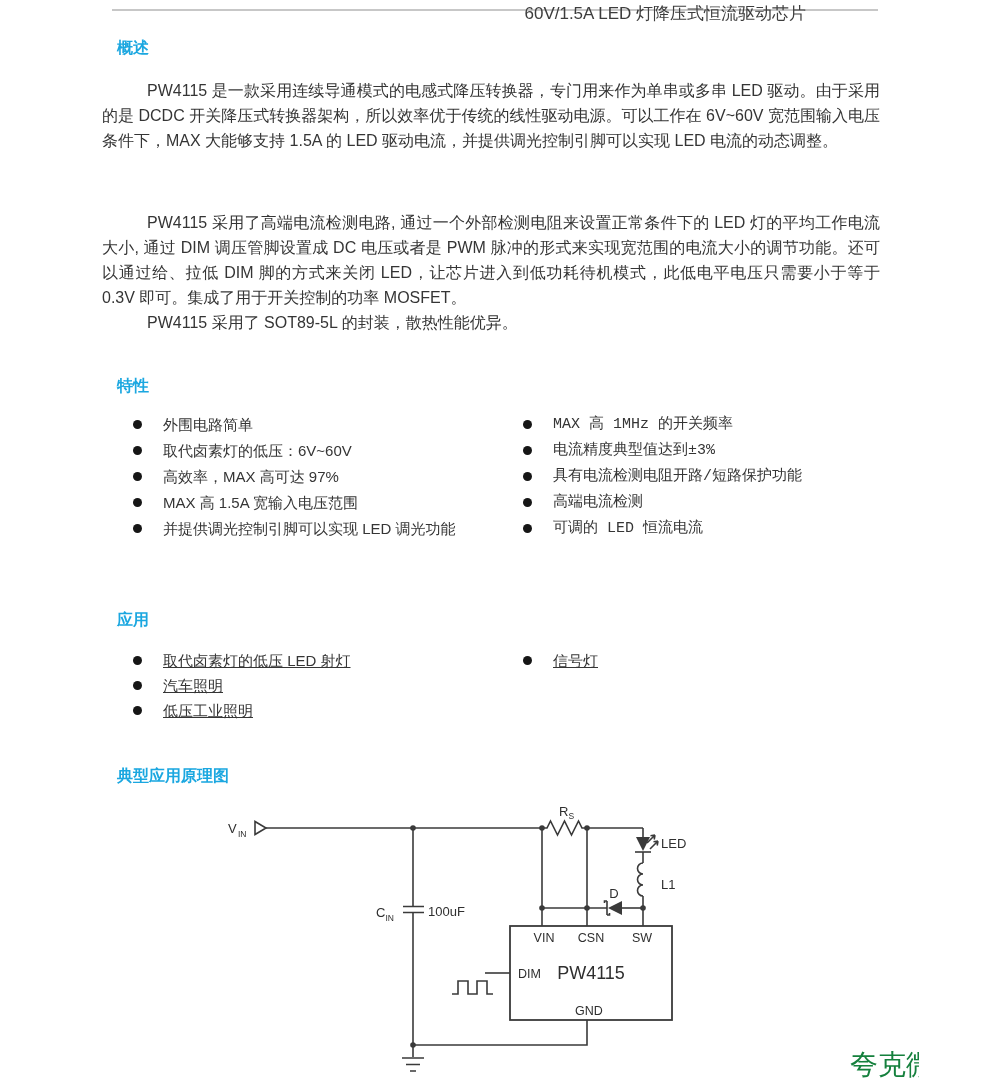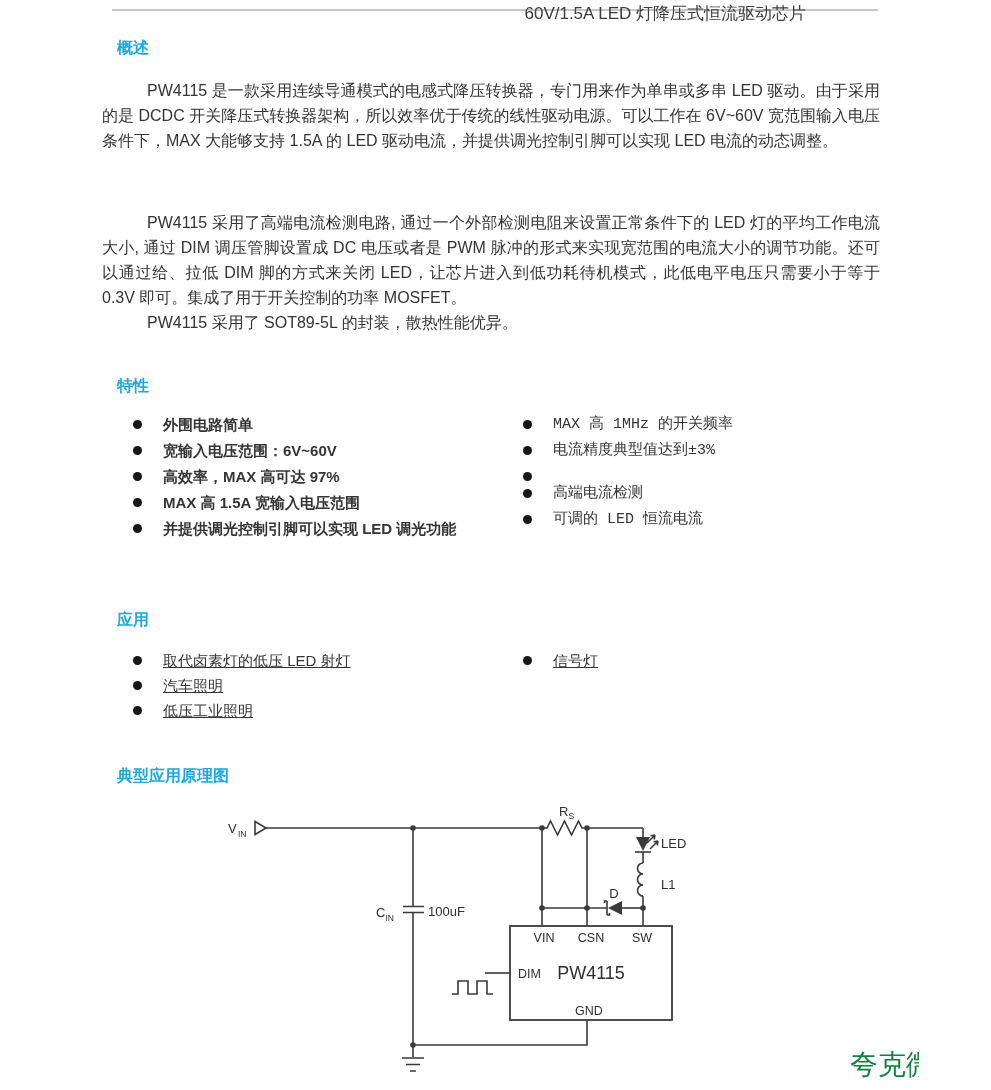--- a/index.html
+++ b/index.html
@@ -10,21 +10,21 @@
   .top-rule{position:absolute;left:112px;top:9px;width:766px;height:2px;background:#c7c7c7;}
   .doc-title{position:absolute;top:-1px;right:113px;font-size:17px;line-height:30px;color:#3d3d3d;white-space:nowrap;}
   .sec-h{position:absolute;left:117px;font-size:16px;font-weight:bold;color:#1BA7E0;line-height:30px;white-space:nowrap;}
   .para{position:absolute;left:102px;width:778px;font-size:16px;line-height:25px;text-align:justify;text-indent:45px;color:#353535;}
   ul.blist{list-style:none;margin:0;padding:0;position:absolute;}
   ul.blist li{display:flex;align-items:flex-start;}
   .feat li{line-height:26px;}
   .apps li{line-height:25px;text-decoration:underline;}
   .bullet{width:9px;height:9px;border-radius:50%;background:#161616;margin:8px 21px 0 0;flex:none;}
   .btxt{font-size:15px;color:#353535;}
-  #feat-left{left:133px;top:412px;width:330px;font-weight:bold;}
+  #feat-left{left:133px;top:412px;width:330px;}
   #feat-right{left:523px;top:412px;width:420px;font-family:Liberation Mono, monospace;}
   #apps-left{left:133px;top:648px;width:340px;}
   #apps-right{left:523px;top:648px;width:300px;}
   #circuit{position:absolute;left:200px;top:800px;}
   #circuit text{font-family:"Liberation Sans","DejaVu Sans",sans-serif;fill:#2f2f2f;}
   .watermark{position:absolute;left:850px;top:1046px;font-size:28px;line-height:38px;color:#15803d;white-space:nowrap;}
 </style>
 </head>
 <body>
 
@@ -40,21 +40,21 @@
 
   <div class="sec-h" style="top:371px;">特性</div>
 
   <ul id="feat-left" class="blist feat">
     <li>
         <span class="bullet"></span>
         <span class="btxt">外围电路简单</span>
       </li>
     <li>
         <span class="bullet"></span>
-        <span class="btxt">宽输入电压范围：6V~60V</span>
+        <span class="btxt">取代卤素灯的低压：6V~60V</span>
       </li>
     <li>
         <span class="bullet"></span>
         <span class="btxt">高效率，MAX 高可达 97%</span>
       </li>
     <li>
         <span class="bullet"></span>
         <span class="btxt">MAX 高 1.5A 宽输入电压范围</span>
       </li>
     <li>
@@ -67,20 +67,21 @@
     <li>
         <span class="bullet"></span>
         <span class="btxt">MAX 高 1MHz 的开关频率</span>
       </li>
     <li>
         <span class="bullet"></span>
         <span class="btxt">电流精度典型值达到±3%</span>
       </li>
     <li>
         <span class="bullet"></span>
+        <span class="btxt">具有电流检测电阻开路/短路保护功能</span>
       </li>
     <li>
         <span class="bullet"></span>
         <span class="btxt">高端电流检测</span>
       </li>
     <li>
         <span class="bullet"></span>
         <span class="btxt">可调的 LED 恒流电流</span>
       </li>
   </ul>

